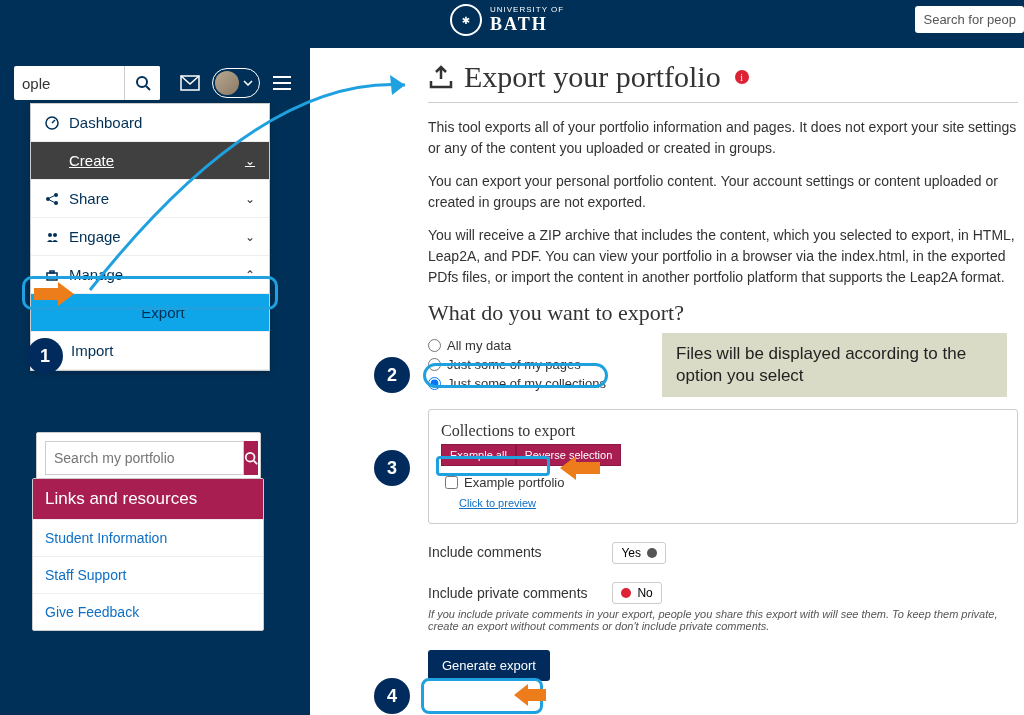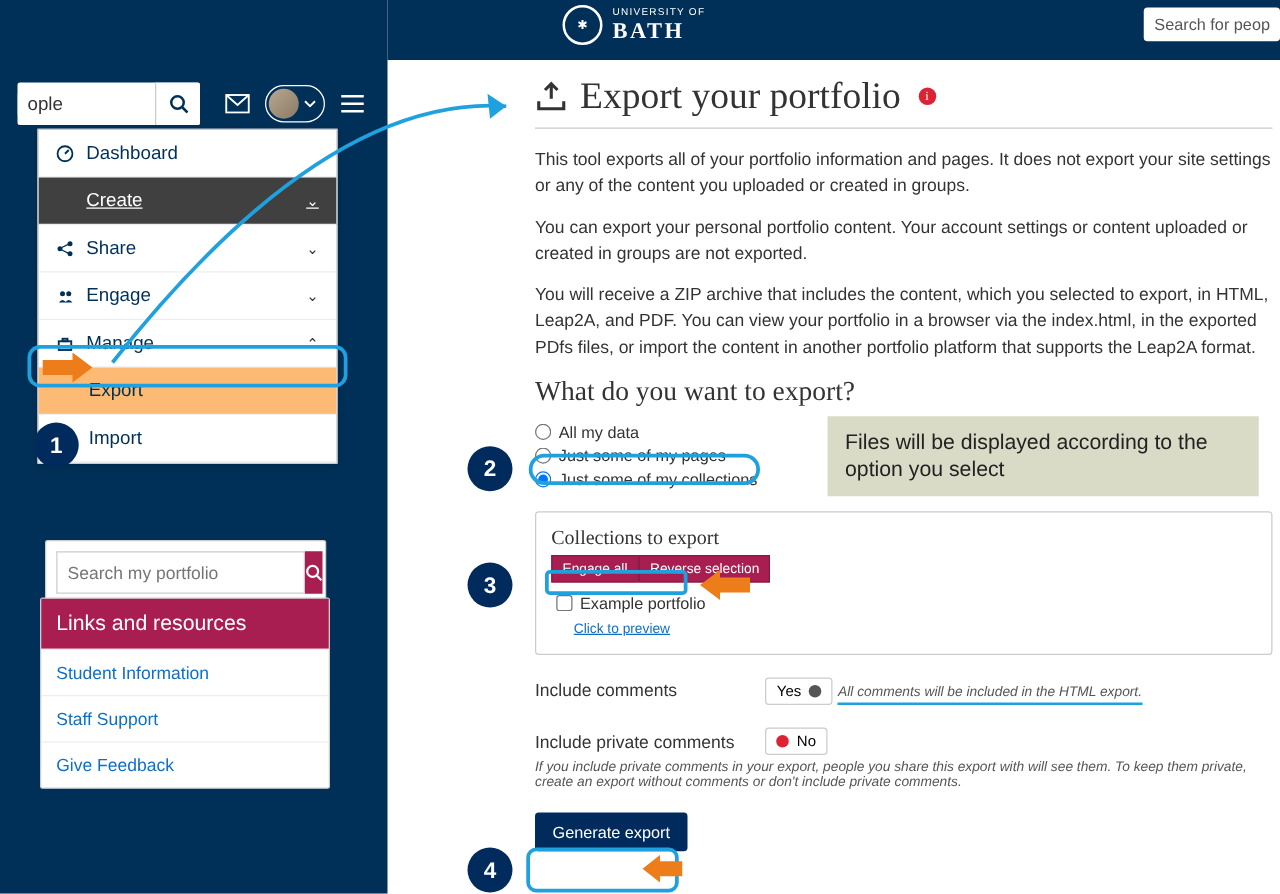--- a/index.html
+++ b/index.html
@@ -16,21 +16,21 @@
 .avatar-wrap { display: flex; align-items: center; gap: 4px; border: 1px solid #fff; border-radius: 20px; padding: 2px 6px 2px 2px; }
 
 
 .main-menu { position: absolute; top: 103px; left: 30px; width: 240px; background: #fff; border: 1px solid #ccc; box-shadow: 0 2px 6px rgba(0,0,0,0.2); z-index: 20; }
 .menu-item { display: flex; align-items: center; justify-content: space-between; padding: 10px 14px; color: #003057; font-size: 15px; border-bottom: 1px solid #eee; cursor: pointer; }
 .menu-item.dark { background: #404040; color: #fff; text-decoration: underline; }
 .menu-item .ic { width: 16px; display: inline-flex; align-items: center; margin-right: 8px; }
 .menu-item .lbl { flex: 1; }
 .menu-item .exp { font-size: 12px; color: #333; }
 .submenu-item { padding: 10px 14px 10px 40px; font-size: 15px; color: #003057; border-bottom: 1px solid #eee; cursor: pointer; }
-.submenu-item.hl { background: #fdba74; }
+.submenu-item.hl { background: #0ea5e9; text-align: center; }
 
 
 .hl-box { position: absolute; border: 3px solid #1fa1df; border-radius: 10px; pointer-events: none; z-index: 25; }
 .step-badge { position: absolute; width: 36px; height: 36px; border-radius: 50%; background: #002b5c; color: #fff; font-weight: bold; display: flex; align-items: center; justify-content: center; font-size: 18px; z-index: 30; }
 .arrow { position: absolute; z-index: 28; }
 
 
 .side-card { position: absolute; left: 36px; width: 225px; background: #fff; border: 1px solid #ccc; border-radius: 2px; }
 .side-search { top: 432px; padding: 8px; display: flex; }
 .side-search input { flex: 1; border: 1px solid #ccc; padding: 8px; font-size: 14px; }
@@ -231,37 +231,36 @@
     <span>Just some of my pages</span>
   </div>
   <div class="radio-row">
     <input type="radio" name="exp" checked="" style="">
     <span>Just some of my collections</span>
   </div>
 
   <div class="coll-box">
     <h3>Collections to export</h3>
     <div class="pill-row">
-      <div class="pill">Engage all</div>
+      <div class="pill">Example all</div>
       <div class="pill">Reverse selection</div>
     </div>
     <div class="check-row">
       <input type="checkbox" style="">
       <span>Example portfolio</span>
     </div>
     <a class="preview-link">Click to preview</a>
   </div>
 
   <div class="setting-row">
     <span class="slabel">Include comments</span>
     <span class="toggle">
         <span>Yes</span>
         <span class="dot"></span>
       </span>
-    <div class="note ul">All comments will be included in the HTML export.</div>
   </div>
 
   <div class="setting-row">
     <span class="slabel">Include private comments</span>
     <span class="toggle">
         <span class="dot" style="background:#d23"></span>
         <span>No</span>
       </span>
     <div class="note">If you include private comments in your export, people you share this export with will see them. To keep them private, create an export without comments or don't include private comments.</div>
   </div>

